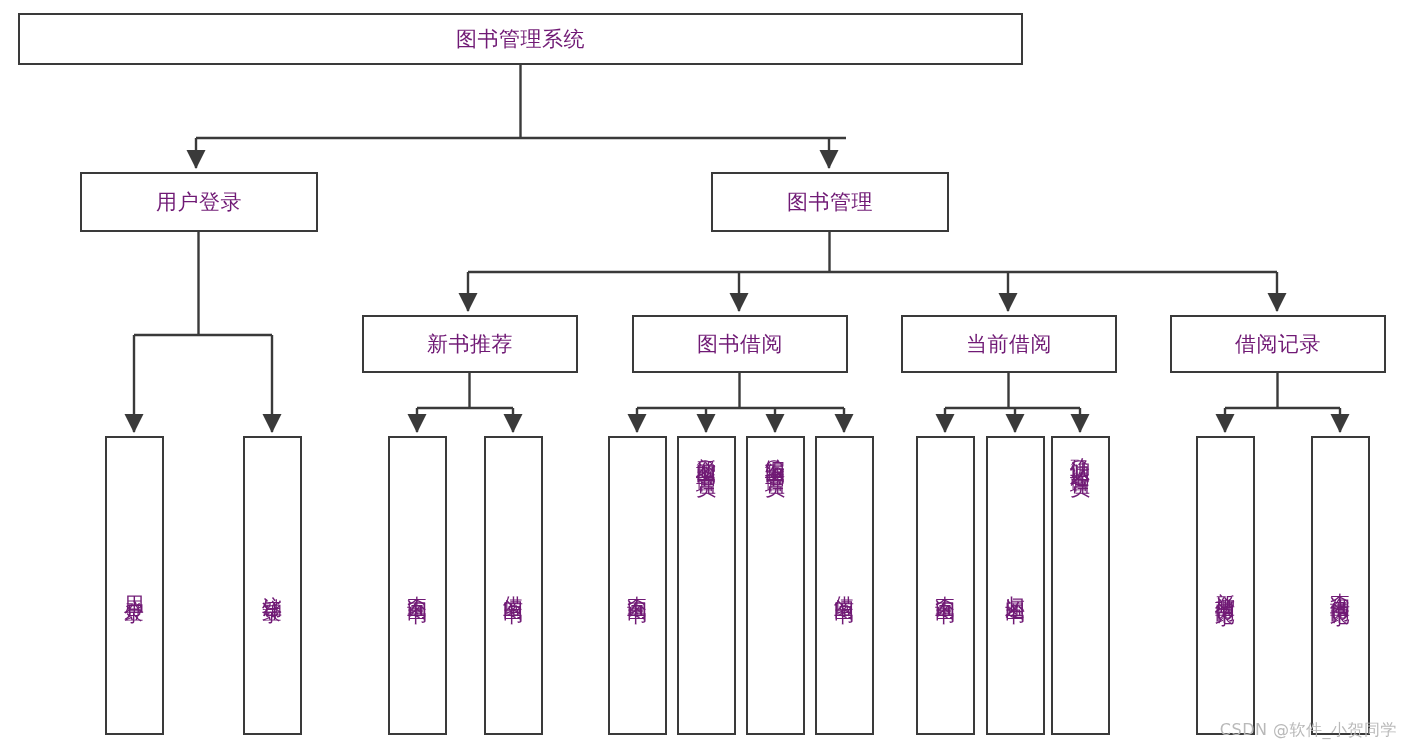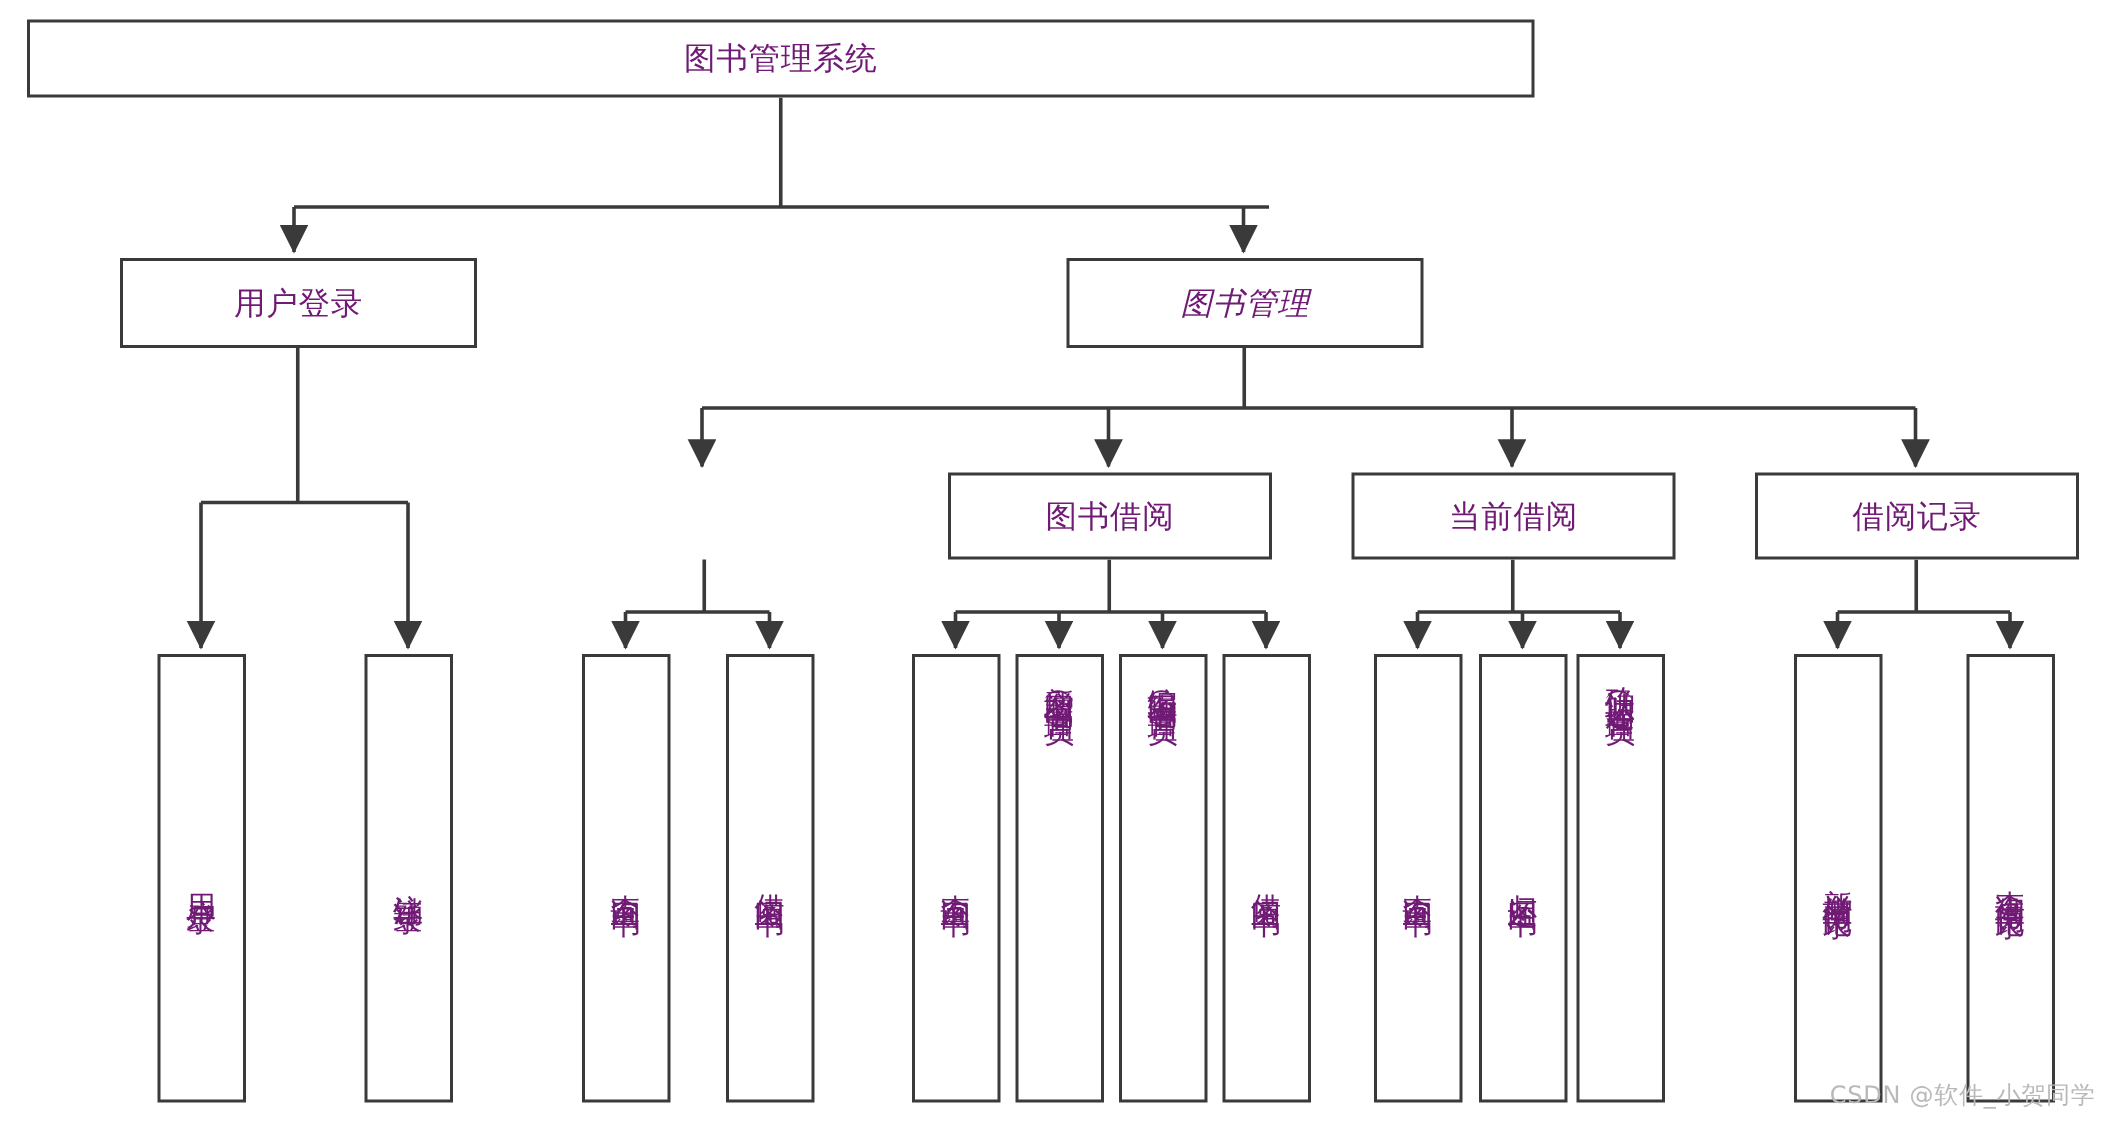--- a/index.html
+++ b/index.html
@@ -124,24 +124,27 @@
     </g>
   </svg>
 
   <div class="node-box" style="left:18px; top:13px; width:1005px; height:52px;">
     <span class="node-label">图书管理系统</span>
   </div>
 
   <div class="node-box" style="left:80px; top:172px; width:238px; height:60px;">
     <span class="node-label">用户登录</span>
   </div>
-  <div class="node-box" style="left:711px; top:172px; width:238px; height:60px;font-style:italic;">
+  <div class="node-box" style="left:711px; top:172px; width:238px; height:60px;">
     <span class="node-label">图书管理</span>
   </div>
 
+  <div class="node-box" style="left:362px; top:315px; width:216px; height:58px;">
+    <span class="node-label">新书推荐</span>
+  </div>
   <div class="node-box" style="left:632px; top:315px; width:216px; height:58px;">
     <span class="node-label">图书借阅</span>
   </div>
   <div class="node-box" style="left:901px; top:315px; width:216px; height:58px;">
     <span class="node-label">当前借阅</span>
   </div>
   <div class="node-box" style="left:1170px; top:315px; width:216px; height:58px;justify-content:center;">
     <span class="node-label">借阅记录</span>
   </div>
 

